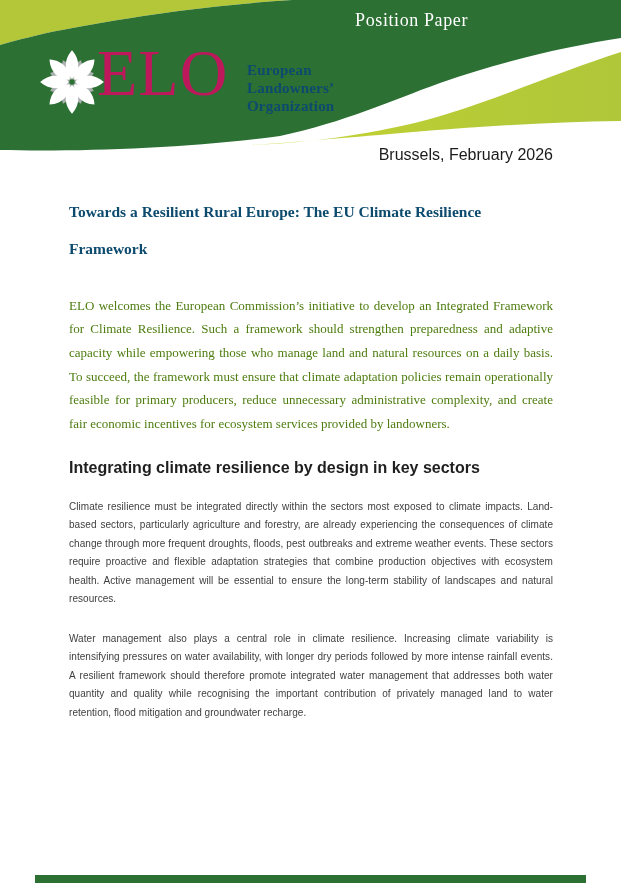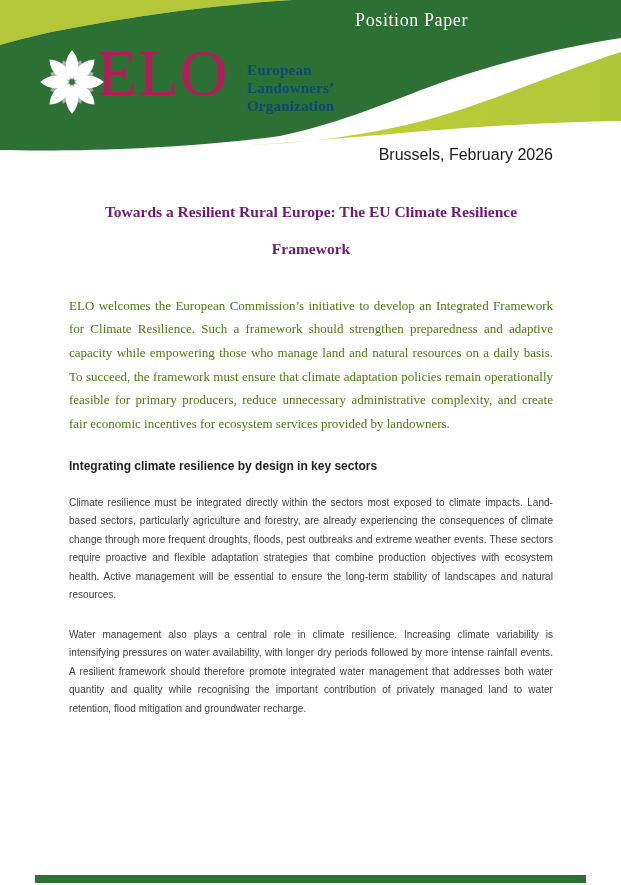--- a/index.html
+++ b/index.html
@@ -30,33 +30,33 @@
   }
   .org span { display:block; }
   .dateline {
     position:absolute; top:146px; right:68px;
     font-size:16px; color:#1b1b1b;
   }
 
   
   main { position:absolute; top:170px; left:69px; width:484px; }
   .doc-title {
-    margin:24px 0 0; text-align:center;
+    margin:24px 0 0; 
     font-family:"Liberation Serif", serif; font-weight:700;
-    font-size:15.5px; line-height:2.38; color:#701a75;
+    font-size:15.5px; line-height:2.38; color:#0c4a6e;
   }
   .intro {
     margin:26px 0 0;
     font-family:"Liberation Serif", serif;
     font-size:13px; line-height:1.82; text-align:justify;
     color:#4d7c0f;
   }
   .section-heading {
     margin:23px 0 0;
-    font-size:12px; font-weight:700; color:#1f1f1f;
+    font-size:16px; font-weight:700; color:#1f1f1f;
   }
   .body-par {
     margin:21px 0 0;
     font-size:10px; line-height:1.85; text-align:justify;
     color:#404040; letter-spacing:0.05px;
   }
   .body-par.cut { text-align-last:justify; }
 
   
   .footer-rule {

